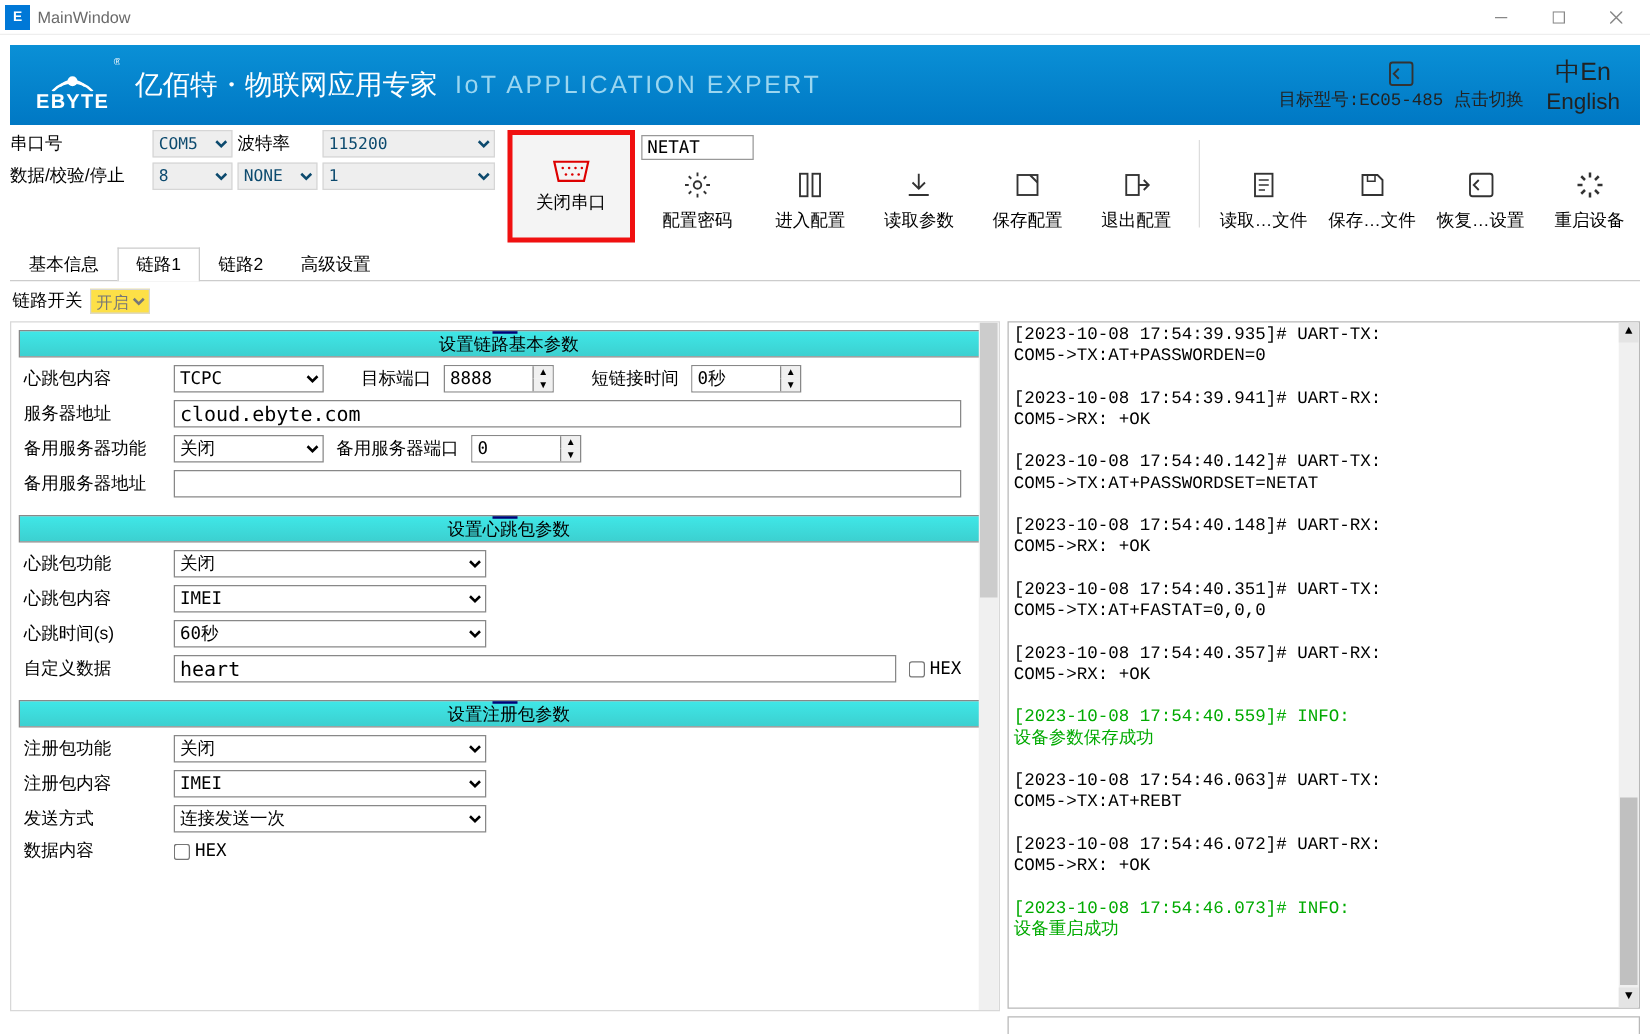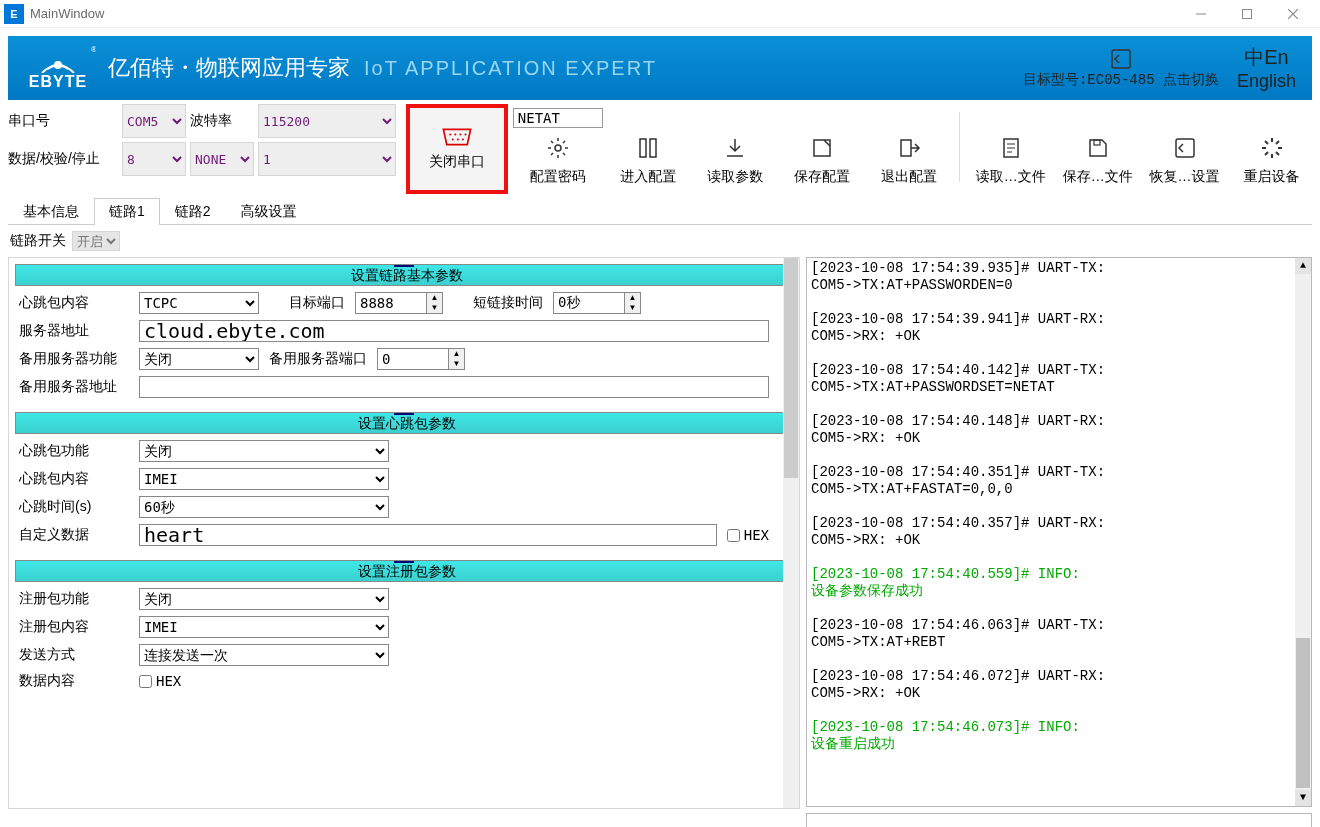--- a/index.html
+++ b/index.html
@@ -23,55 +23,55 @@
   .brand-sub { font-size: 20px; margin-left: 14px; color:#9bd6f0; letter-spacing:2px; }
   .banner .spacer { flex: 1; }
   .target-box { display:flex; flex-direction:column; align-items:center; color:#222; font-size:14px; margin-right:18px; font-family: Consolas, "Courier New", monospace; }
   .target-top-icon { width:24px; height:24px; color:#333; }
   .lang-box { display:flex; flex-direction:column; align-items:center; color:#222; font-size:18px; margin-right:4px; }
 
   
   .toolbar { display:flex; align-items:flex-start; gap:6px; margin-top:4px; margin-bottom:4px; }
   .serial-grid { display:grid; grid-template-columns: 110px 64px 64px 70px 64px; gap:4px 4px; align-items:center; }
   .serial-grid .lbl { font-size:14px; white-space:nowrap; }
-  .serial-grid select { width:100%; background:#eee; border:1px solid #d6d6d6; font-size:13px; font-family: Consolas, monospace; height:34px; color:#701a75; }
+  .serial-grid select { width:100%; background:#eee; border:1px solid #d6d6d6; font-size:13px; font-family: Consolas, monospace; height:22px; color:#0c4a6e; }
 
   .com-btn { width:110px; height:90px; border:4px solid #f01010; background:#f4f4f4; display:flex; flex-direction:column; align-items:center; justify-content:center; gap:6px; margin-left:4px; }
   .com-btn .plug { width:34px; height:20px; }
   .com-btn span { font-size:14px; }
 
   .toolcol { display:flex; flex-direction:column; align-items:center; justify-content:flex-end; gap:6px; width:88px; height:88px; padding-bottom:6px; }
   .toolcol input[type=text] { width:90px; border:1px solid #999; font-family: Consolas, monospace; font-size:14px; padding:1px 4px; }
   .toolcol .ico { width:28px; height:28px; color:#333; display:flex; align-items:center; justify-content:center; }
   .toolcol .cap { font-size:14px; }
   .sep { width:1px; background:#ddd; height:70px; margin:8px 4px 0; }
 
   
   .tabs-row { display:flex; align-items:center; border-bottom:1px solid #ccc; margin-top:4px; }
   .tab { padding:4px 14px; font-size:14px; border:1px solid transparent; border-bottom:none; margin-bottom:-1px; }
   .tab.active { background:#fff; border-color:#ccc; }
 
   .link-switch { display:flex; align-items:center; gap:6px; margin:6px 0 6px 2px; font-size:14px; }
-  .link-switch select { background:#e5e5e5; border:1px solid #d6d6d6; font-size:13px; height:20px; color:#777; }
+  .link-switch select { background:#fde047; border:1px solid #d6d6d6; font-size:13px; height:20px; color:#777; }
 
   
   .main { display:flex; gap:6px; }
   .left { flex:1; min-width:0; border:1px solid #d8d8d8; padding:6px; position:relative; height:552px; overflow:hidden; }
   .right { width:506px; display:flex; flex-direction:column; }
 
   .scrollbar-fake { position:absolute; right:0; top:0; bottom:0; width:16px; background:#f0f0f0; }
   .scrollbar-fake .thumb { position:absolute; left:1px; right:1px; top:0; height:220px; background:#ccc; }
 
   .section-header { background:#40e0e0; background:linear-gradient(#3fe7e7,#3cd0d0); height:22px; display:flex; align-items:center; padding-left:6px; font-size:14px; border:1px solid #888;flex-direction:column; }
   .section-header .dash { display:inline-block; width:20px; height:3px; background:#007; margin-right:6px; }
 
   .form-row { display:flex; align-items:center; margin:6px 4px; gap:10px; font-size:14px; }
   .form-row .flabel { width:110px; }
   .form-row select { border:1px solid #888; background:#fff; font-family: Consolas, monospace; font-size:14px; height:22px; }
-  .form-row input[type=text] { border:1px solid #888; font-family: Consolas, monospace; font-size:20px; height:22px; padding:0 4px; }
+  .form-row input[type=text] { border:1px solid #888; font-family: Consolas, monospace; font-size:16px; height:22px; padding:0 4px; }
   .spin { display:inline-flex; border:1px solid #888; height:22px; }
   .spin input { border:none; width:70px; font-family: Consolas, monospace; font-size:14px; padding:0 4px; }
   .spin .btns { width:16px; display:flex; flex-direction:column; }
   .spin .btns div { flex:1; border-left:1px solid #888; font-size:8px; text-align:center; line-height:10px; background:#f0f0f0; }
   .chk { display:inline-flex; align-items:center; gap:4px; font-family: Consolas, monospace; font-size:14px; }
 
   .sec-gap { height:8px; }
 
   
   .log { flex:1; border:1px solid #b8b8b8; font-family: Consolas, "Courier New", monospace; font-size:14px; padding:2px 4px; white-space:pre-wrap; line-height:17px; position:relative; overflow:hidden; height:510px; }

